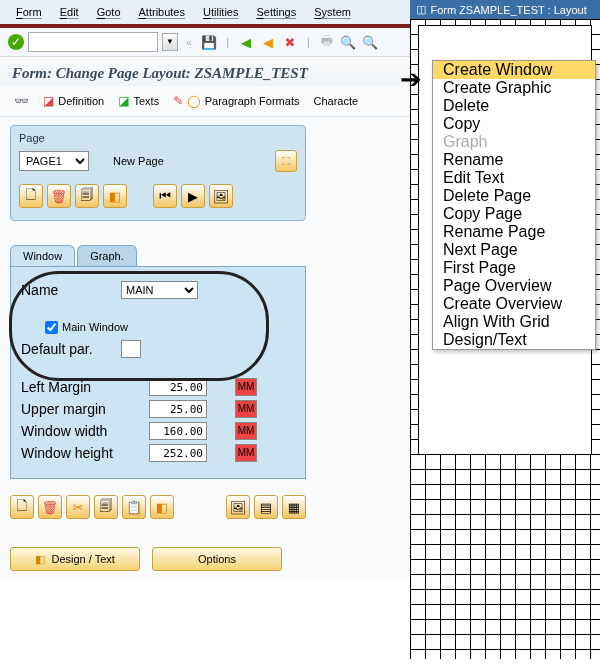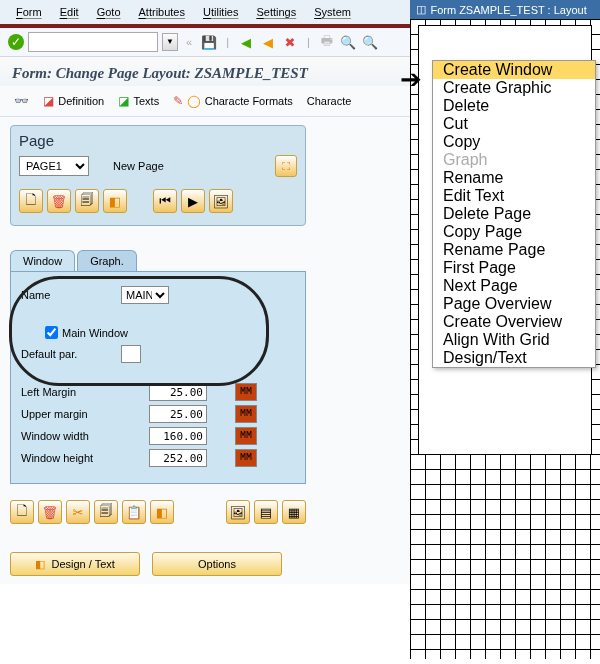--- a/index.html
+++ b/index.html
@@ -24,41 +24,41 @@
   .title-area { padding: 8px 12px 4px; background: linear-gradient(#fafafa,#f0f4f8); }
   .page-title { font-size: 15px; font-weight: bold; font-style: italic; color: #3a4a5a; font-family: Liberation Serif, serif; }
   
   .toolbar2 { display: flex; align-items: center; gap: 6px; padding: 6px 10px; background: #f8fafb; border-bottom: 1px solid #d8e0e8; }
   .tb2-btn { display: inline-flex; align-items: center; gap: 4px; padding: 2px 4px; border: none; background: transparent; font-size: 11px; }
   .tb2-btn .ic { font-size: 12px; }
   
   .content { padding: 8px 10px; background: #f8fafb; }
   
   .page-panel { background: #d0e4f0; border: 1px solid #8fb4d0; border-radius: 4px; padding: 6px 8px 12px; width: 296px; }
-  .panel-label { font-size: 15px; color: #234; margin-bottom: 6px; }
+  .panel-label { font-size: 11px; color: #234; margin-bottom: 6px; }
   .page-row { display: flex; align-items: center; gap: 24px; }
   .page-select { width: 70px; height: 20px; border: 1px solid #888; background: #fff; font-size: 11px; padding: 1px 2px; }
   .full-btn { width: 22px; height: 22px; background: linear-gradient(#fff,#f2c560); border: 1px solid #c8a040; border-radius: 3px; display: flex; align-items: center; justify-content: center; margin-left: auto; }
   .icon-row { display: flex; gap: 4px; margin-top: 12px; }
   .sq-btn { width: 24px; height: 24px; background: linear-gradient(#fff,#f2c560); border: 1px solid #c8a040; border-radius: 3px; display: flex; align-items: center; justify-content: center; font-size: 13px; }
   .sq-btn.gap-r { margin-right: 22px; }
   
   .tabs { display: flex; margin-top: 24px; }
   .tab { padding: 4px 12px; background: #b8d4e8; border: 1px solid #7fa8c8; border-bottom: none; border-radius: 6px 6px 0 0; font-size: 11px; margin-right: 2px; }
   .tab.active { background: #cde4f2; }
   
   .tab-panel { background: #cde4f2; border: 1px solid #7fa8c8; padding: 14px 10px 12px; width: 296px; position: relative; }
   .highlight-oval { position: absolute; top: 4px; left: -2px; width: 260px; height: 110px; border: 3px solid #222; border-radius: 50px; pointer-events: none; }
   .form-row { display: flex; align-items: center; margin-bottom: 6px; }
-  .form-label { width: 100px; font-size: 11px; }
-  .form-select { width: 48px; height: 18px; border: 1px solid #888; background: #fff; font-size: 11px; }
-  .chk-row { display: flex; align-items: center; gap: 4px; margin-top: 22px; margin-bottom: 6px; font-size: 11px; padding-left: 24px; }
+  .form-label { width: 100px; font-size: 14px; }
+  .form-select { width: 77px; height: 18px; border: 1px solid #888; background: #fff; font-size: 11px; }
+  .chk-row { display: flex; gap: 4px; margin-top: 22px; margin-bottom: 6px; font-size: 11px; padding-left: 24px; }
   .small-box { width: 20px; height: 18px; background: #fff; border: 1px solid #888; }
   .num-input { width: 58px; height: 18px; border: 1px solid #888; background: #fff; text-align: right; padding-right: 3px; font-size: 11px; font-family: monospace; padding-left: 8px; }
-  .unit-box { width: 22px; height: 18px; border: 1px solid #888; background: #c2410c; text-align: center; font-size: 10px; line-height: 16px; font-family: Liberation Mono, monospace; }
+  .unit-box { width: 22px; height: 18px; border: 1px solid #888; background: #ef4444; text-align: center; font-size: 10px; line-height: 16px; font-family: Liberation Sans, sans-serif; }
   .margins { margin-top: 20px; }
   .margins .form-row { margin-bottom: 4px; gap: 28px; }
   
   .bottom-icons { display: flex; gap: 4px; margin-top: 16px; width: 296px; }
   .bottom-icons .spacer { flex: 1; }
   
   .footer-btns { display: flex; gap: 12px; margin-top: 28px; }
   .wide-btn { width: 130px; height: 24px; background: linear-gradient(#fff8e8,#f4d470); border: 1px solid #c8a040; border-radius: 3px; font-size: 11px; display: flex; align-items: center; justify-content: center; gap: 6px; }
   
   
@@ -117,21 +117,21 @@
       <span class="ic" style="color:#d44">◪</span>
       <span>Definition</span>
     </button>
   <button class="tb2-btn">
       <span class="ic" style="color:#2a2">◪</span>
       <span>Texts</span>
     </button>
   <button class="tb2-btn">
       <span class="ic" style="color:#d44">✎</span>
       <span class="ic" style="color:#e90">◯</span>
-      <span>Characte Formats</span>
+      <span>Paragraph Formats</span>
     </button>
   <button class="tb2-btn">
       <span>Characte</span>
     </button>
 </div>
 
 <div class="content">
 
   <div class="page-panel">
     <div class="panel-label">Page</div>
@@ -263,27 +263,26 @@
     <div class="grid-page"></div>
   </div>
 </div>
 
 <div class="ctx-arrow">➔</div>
 
 <div class="context-menu" id="ctx-menu">
     <div class="ctx-item hl">Create Window</div>
     <div class="ctx-item">Create Graphic</div>
     <div class="ctx-item">Delete</div>
-    <div class="ctx-item">Cut</div>
     <div class="ctx-item">Copy</div>
     <div class="ctx-item disabled">Graph</div>
     <div class="ctx-item">Rename</div>
     <div class="ctx-item">Edit Text</div>
     <div class="ctx-item">Delete Page</div>
     <div class="ctx-item">Copy Page</div>
     <div class="ctx-item">Rename Page</div>
+    <div class="ctx-item">Next Page</div>
     <div class="ctx-item">First Page</div>
-    <div class="ctx-item">Next Page</div>
     <div class="ctx-item">Page Overview</div>
     <div class="ctx-item">Create Overview</div>
     <div class="ctx-item">Align With Grid</div>
     <div class="ctx-item">Design/Text</div>
   </div>
 
 </body></html>

